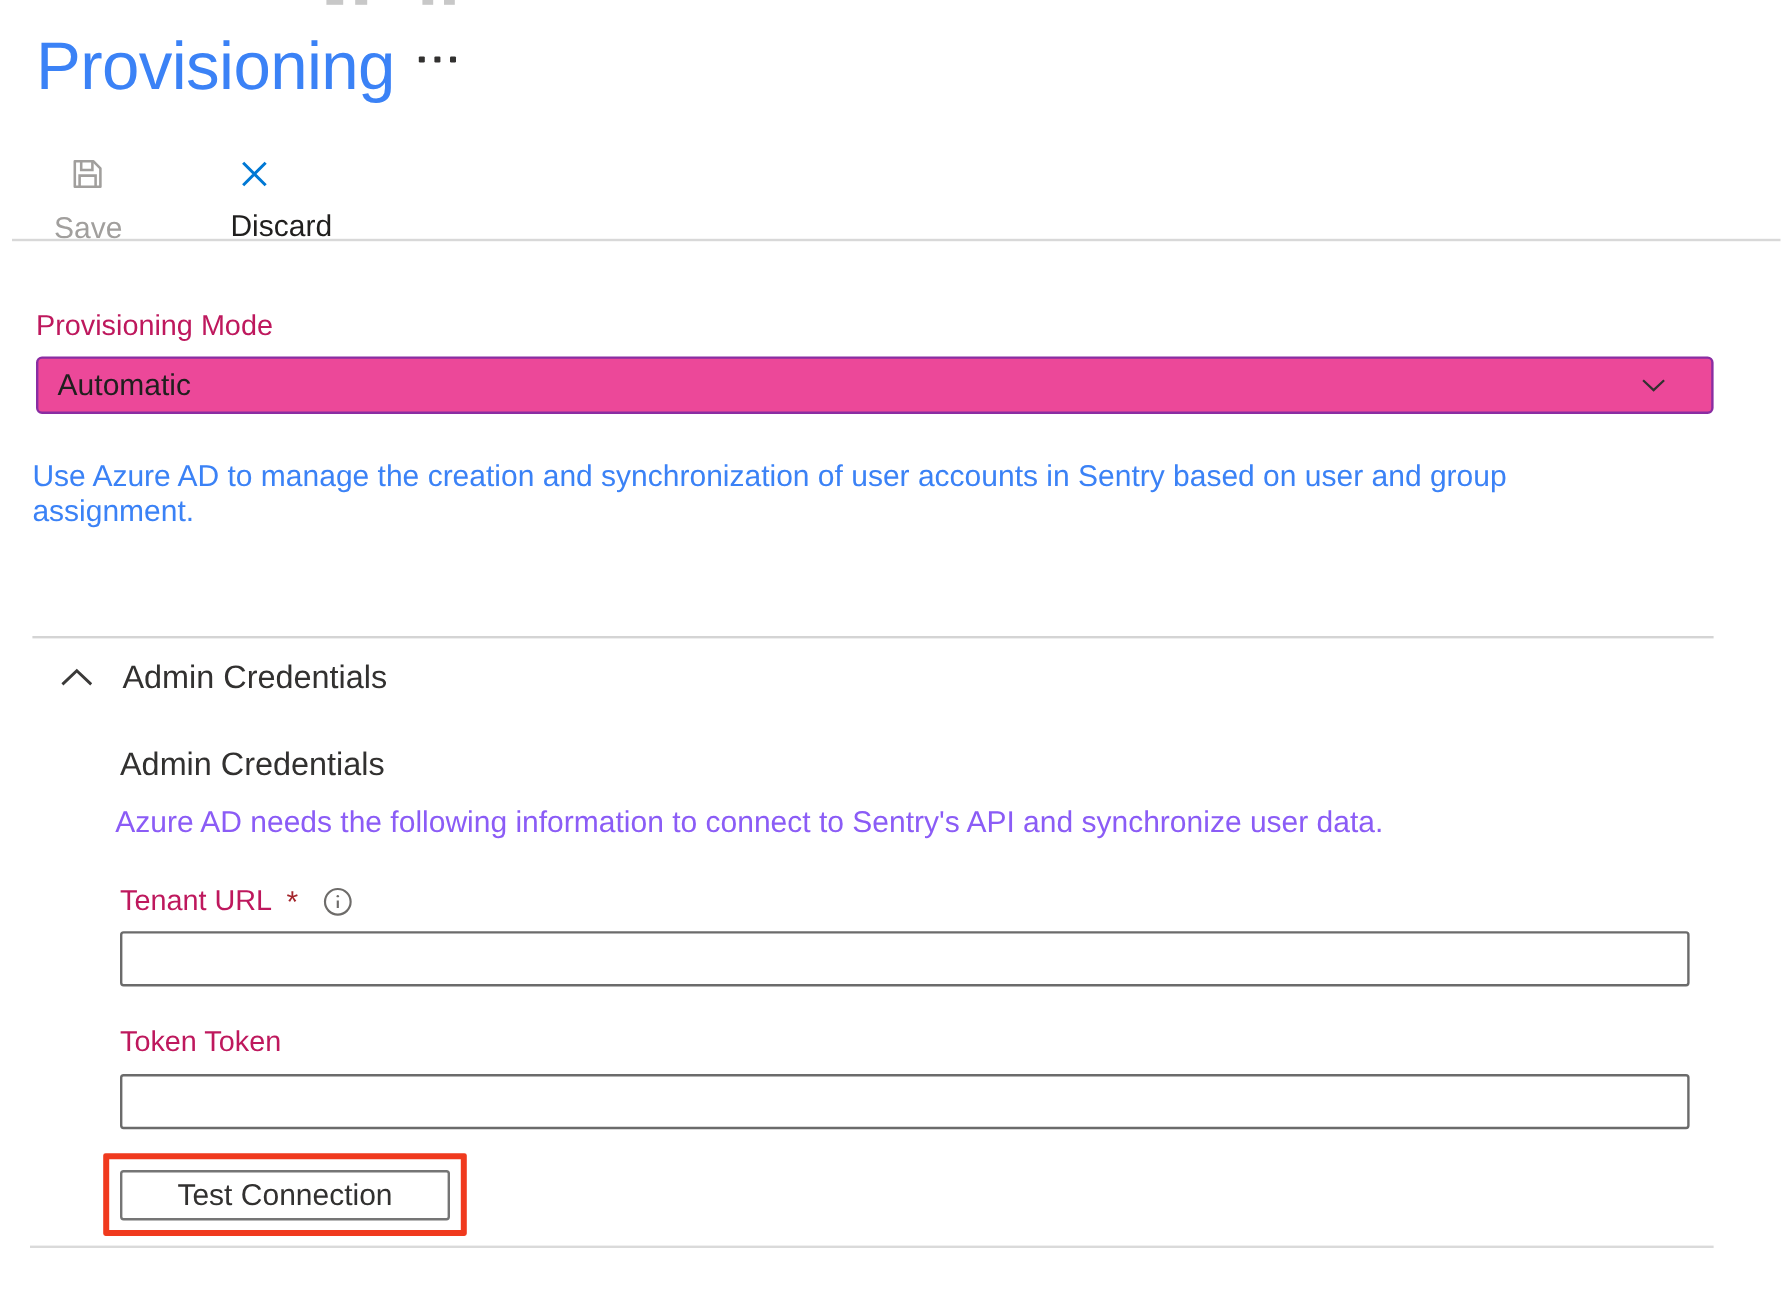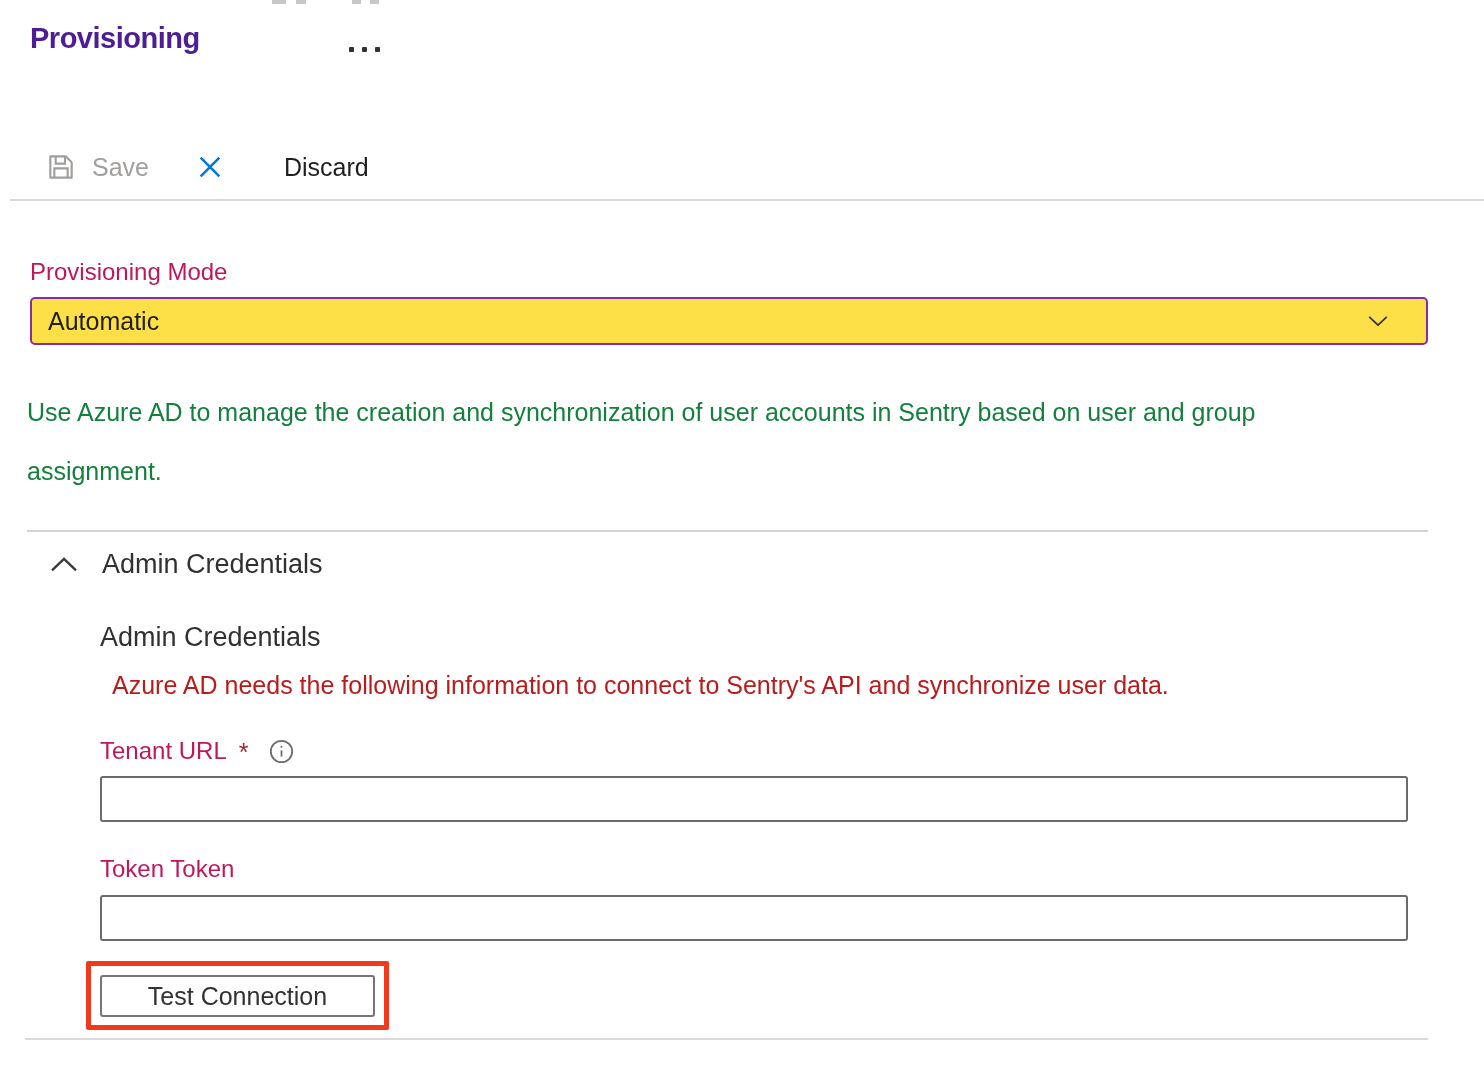--- a/index.html
+++ b/index.html
@@ -15,70 +15,70 @@
     background: #ffffff;
     overflow: hidden;
   }
 
   
   .remnant { position: absolute; top: 0; height: 4px; background: #c8c8c8; }
 
   
   .page-title {
     position: absolute; left: 30px; top: 22px;
-    font-size: 29px; font-weight: 700; color: #4c1d95;
+    font-size: 56px; font-weight: 400; color: #3b82f6;
     letter-spacing: -0.5px;
   }
   .more-dots {
     position: absolute; left: 349px; top: 47px;
     display: flex; gap: 8px; cursor: pointer;
   }
   .more-dots span { width: 5px; height: 5px; background: #323130; border-radius: 1px; }
 
   
   .toolbar {
     position: absolute; left: 45px; top: 142px; height: 50px;
     display: flex; align-items: center; gap: 46px;
   }
-  .tb-btn { display: flex; align-items: center; gap: 15px; cursor: pointer; }
+  .tb-btn { display: flex; align-items: center; gap: 15px; cursor: pointer; flex-direction: column; }
   .tb-btn.disabled { cursor: default; }
   .tb-label { font-size: 25px; }
   .tb-label.gray { color: #a19f9d; }
   .tb-label.dark { color: #201f1e; margin-left: 44px; }
 
   .divider { position: absolute; background: #d8d8d8; height: 2px; }
   .divider-1 { left: 10px; top: 199px; width: 1474px; }
   .divider-2 { left: 27px; top: 530px; width: 1401px; background: #d4d4d4; }
   .divider-3 { left: 25px; top: 1038px; width: 1403px; background: #dadada; }
 
   .field-label { font-size: 24px; color: #be185d; }
 
   .pm-label { position: absolute; left: 30px; top: 258px; }
 
   .dropdown {
     position: absolute; left: 30px; top: 297px; width: 1398px; height: 48px;
-    border: 2px solid #8a2da2; border-radius: 5px; background: #fde047;
+    border: 2px solid #8a2da2; border-radius: 5px; background: #ec4899;
     display: flex; align-items: center; justify-content: space-between;
     padding: 0 34px 0 16px; cursor: pointer;
   }
   .dropdown-value { font-size: 25px; color: #201f1e; }
 
   .intro-text {
     position: absolute; left: 27px; top: 383px; width: 1310px;
-    font-size: 25px; line-height: 59px; color: #15803d;
+    font-size: 25px; line-height: 29px; color: #3b82f6;
   }
 
   .section-header {
     position: absolute; left: 48px; top: 549px;
     display: flex; align-items: center; gap: 22px; cursor: pointer;
   }
   .section-title { font-size: 27px; color: #323130; }
 
   .sub-heading { position: absolute; left: 100px; top: 622px; font-size: 27px; color: #323130; }
-  .section-desc { position: absolute; left: 112px; top: 671px; font-size: 25px; color: #b91c1c; }
+  .section-desc { position: absolute; left: 96px; top: 671px; font-size: 25px; color: #8b5cf6; }
 
   .label-row {
     position: absolute; left: 100px; top: 736px;
     display: flex; align-items: flex-end; gap: 12px;
   }
   .required-star { color: #a4262c; font-size: 25px; position: relative; top: 2px; }
 
   .text-input {
     position: absolute; left: 100px; width: 1308px; height: 46px;
     border: 2px solid #6b6b6b; border-radius: 3px; background: #ffffff;

